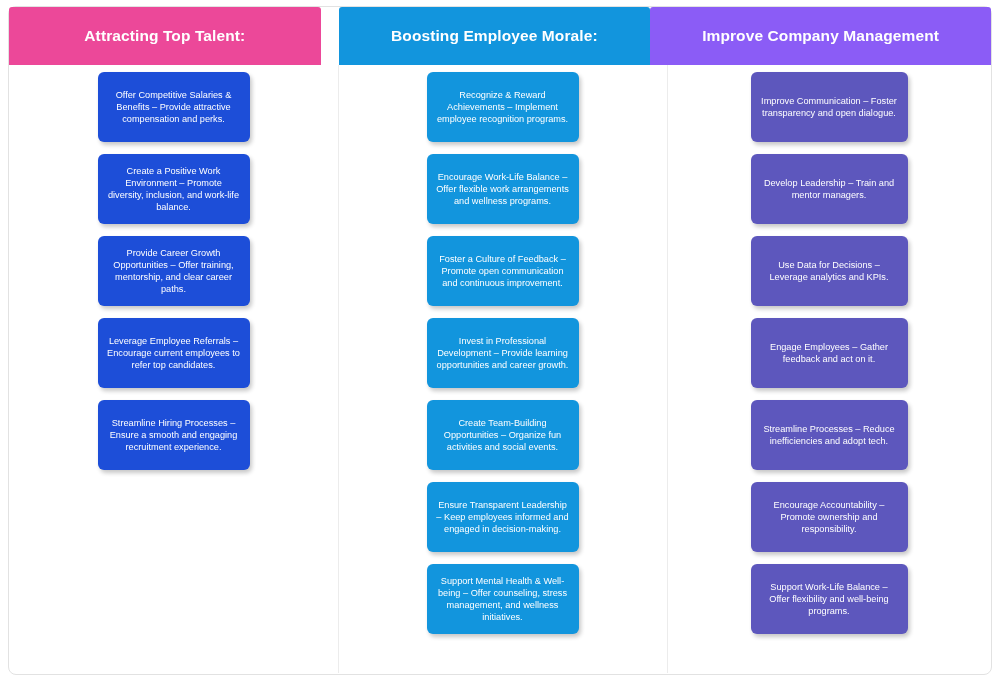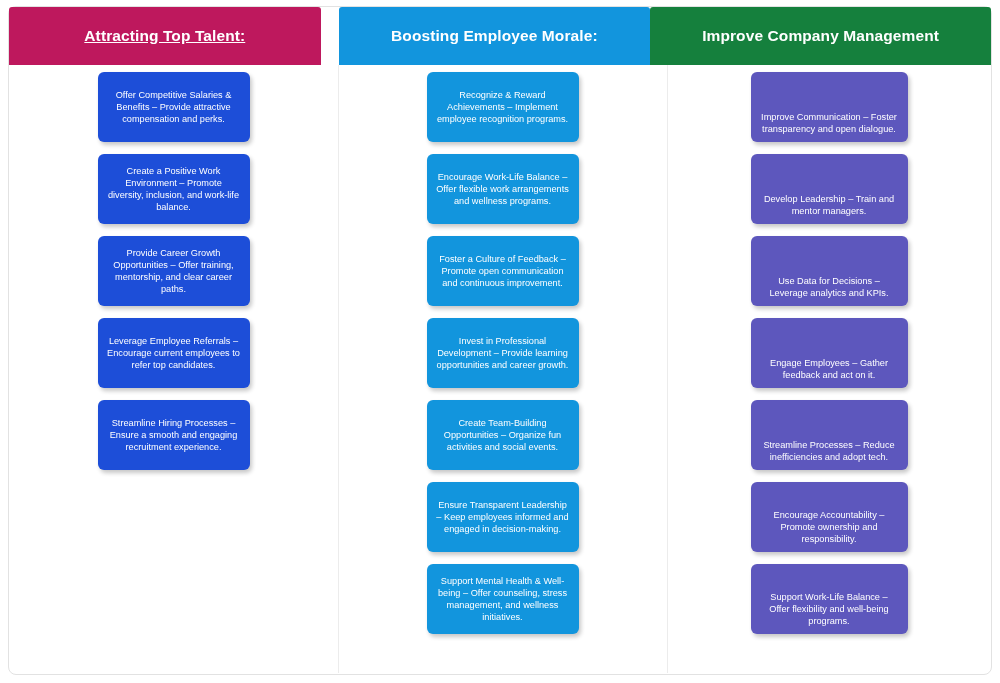--- a/index.html
+++ b/index.html
@@ -42,23 +42,23 @@
     align-items: center;
     justify-content: center;
     color: #ffffff;
     font-size: 15.5px;
     font-weight: bold;
     letter-spacing: .1px;
     text-align: center;
     padding: 0 10px;
     border-radius: 3px 3px 0 0;
   }
-  .col-header.h0 { width: 329px; background: #be185d; text-decoration: underline; }
+  .col-header.h0 { width: 329px; background: #ec4899; }
   .col-header.h1 { width: 329px; background: #1295dd; margin-left: 18px; }
-  .col-header.h2 { width: 360px; background: #15803d; }
+  .col-header.h2 { width: 360px; background: #8b5cf6; }
 
   
   .vdiv {
     position: absolute;
     top: 65px;
     width: 1px;
     height: 608px;
     background: #ececec;
   }
   .vdiv.d1 { left: 338px; }
@@ -94,21 +94,21 @@
     justify-content: center;
     text-align: center;
     color: #ffffff;
     font-size: 9.2px;
     line-height: 1.32;
     padding: 7px 9px;
     box-shadow: 2px 3px 4px rgba(0,0,0,0.22);
   }
   .column.c0 .card { background: #1d4ed8; }
   .column.c1 .card { background: #1295dd; }
-  .column.c2 .card { background: #5d57bd; width: 157px; align-items: flex-end; }
+  .column.c2 .card { background: #5d57bd; width: 157px; }
 
   .card span { display: block; }
 </style>
 </head>
 <body>
 
 <div id="board">
   <div class="panel"></div>
 
   <div class="header-row">

